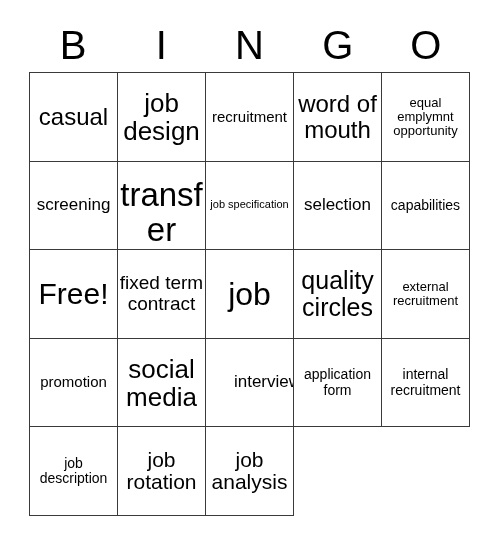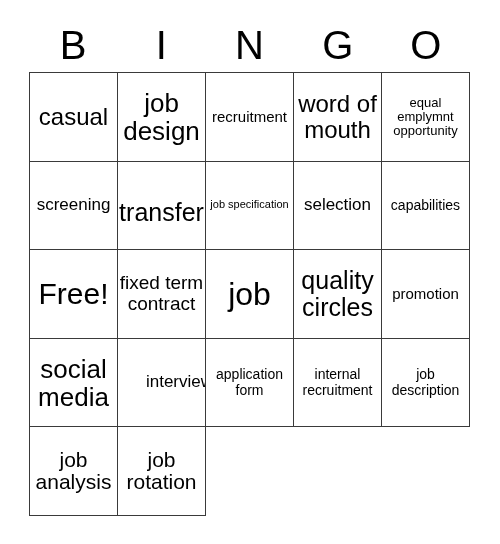--- a/index.html
+++ b/index.html
@@ -97,21 +97,21 @@
     <div class="bingo-cell">
         <span class="cell-text" style="font-size: 24px;">word of mouth</span>
       </div>
     <div class="bingo-cell">
         <span class="cell-text" style="font-size: 13px;">equal emplymnt opportunity</span>
       </div>
     <div class="bingo-cell">
         <span class="cell-text" style="font-size: 17px;">screening</span>
       </div>
     <div class="bingo-cell">
-        <span class="cell-text" style="font-size: 25px; margin-top: 14px;">transfer</span>
+        <span class="cell-text" style="font-size: 33px; margin-top: 14px;">transfer</span>
       </div>
     <div class="bingo-cell">
         <span class="cell-text" style="font-size: 11px;">job specification</span>
       </div>
 
     <div class="bingo-cell">
         <span class="cell-text" style="font-size: 17px;">selection</span>
       </div>
     <div class="bingo-cell">
         <span class="cell-text" style="font-size: 14px;">capabilities</span>
@@ -123,39 +123,42 @@
         <span class="cell-text" style="font-size: 19px;">fixed term contract</span>
       </div>
     <div class="bingo-cell">
         <span class="cell-text" style="font-size: 32px;">job</span>
       </div>
 
     <div class="bingo-cell">
         <span class="cell-text" style="font-size: 25px;">quality circles</span>
       </div>
     <div class="bingo-cell">
+        <span class="cell-text" style="font-size: 13px;">external recruitment</span>
+      </div>
+    <div class="bingo-cell">
         <span class="cell-text" style="font-size: 15px;">promotion</span>
       </div>
     <div class="bingo-cell">
         <span class="cell-text" style="font-size: 26px;">social media</span>
       </div>
     <div class="bingo-cell">
         <span class="cell-text" style="font-size: 17px; padding-left: 36px;">interview</span>
       </div>
 
     <div class="bingo-cell">
         <span class="cell-text" style="font-size: 14px;">application form</span>
       </div>
     <div class="bingo-cell">
         <span class="cell-text" style="font-size: 14px;">internal recruitment</span>
       </div>
     <div class="bingo-cell">
         <span class="cell-text" style="font-size: 14px;">job description</span>
       </div>
     <div class="bingo-cell">
-        <span class="cell-text" style="font-size: 21px;">job analysis</span>
+        <span class="cell-text" style="font-size: 21px;">job rotation</span>
       </div>
     <div class="bingo-cell">
-        <span class="cell-text" style="font-size: 21px;">job rotation</span>
+        <span class="cell-text" style="font-size: 21px;">job analysis</span>
       </div>
 
   </div>
 </div>
 
 </body></html>

